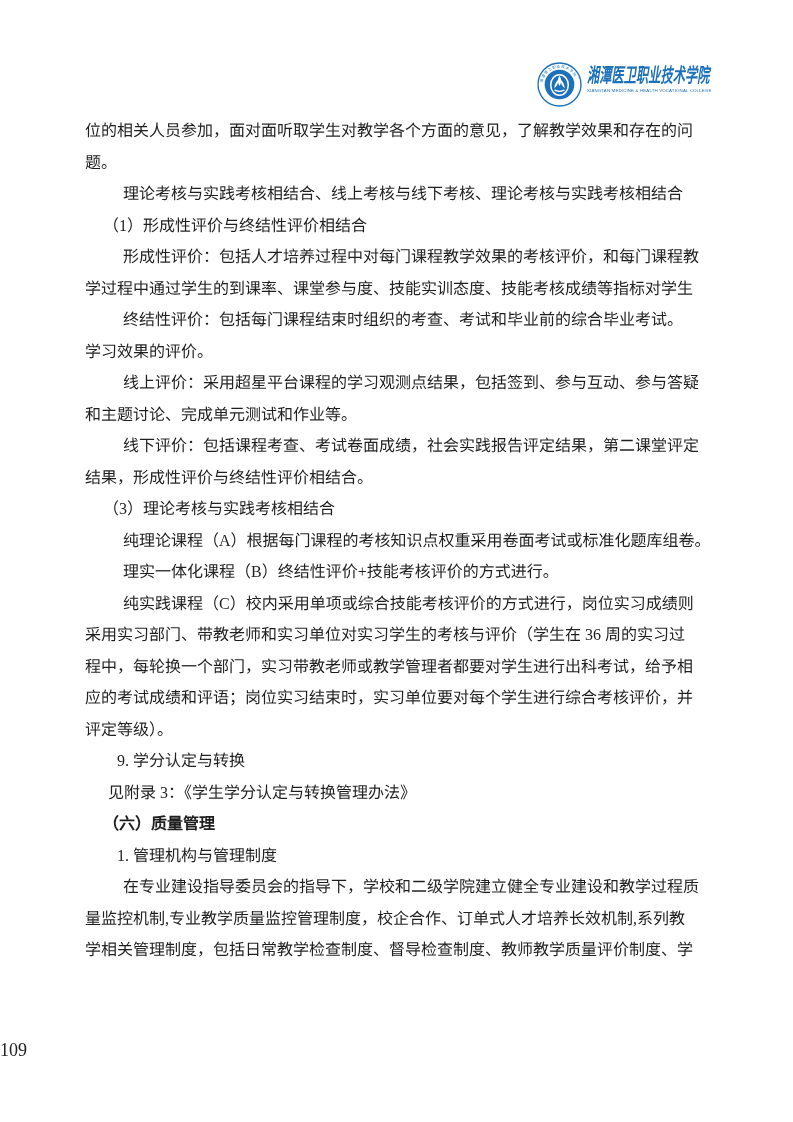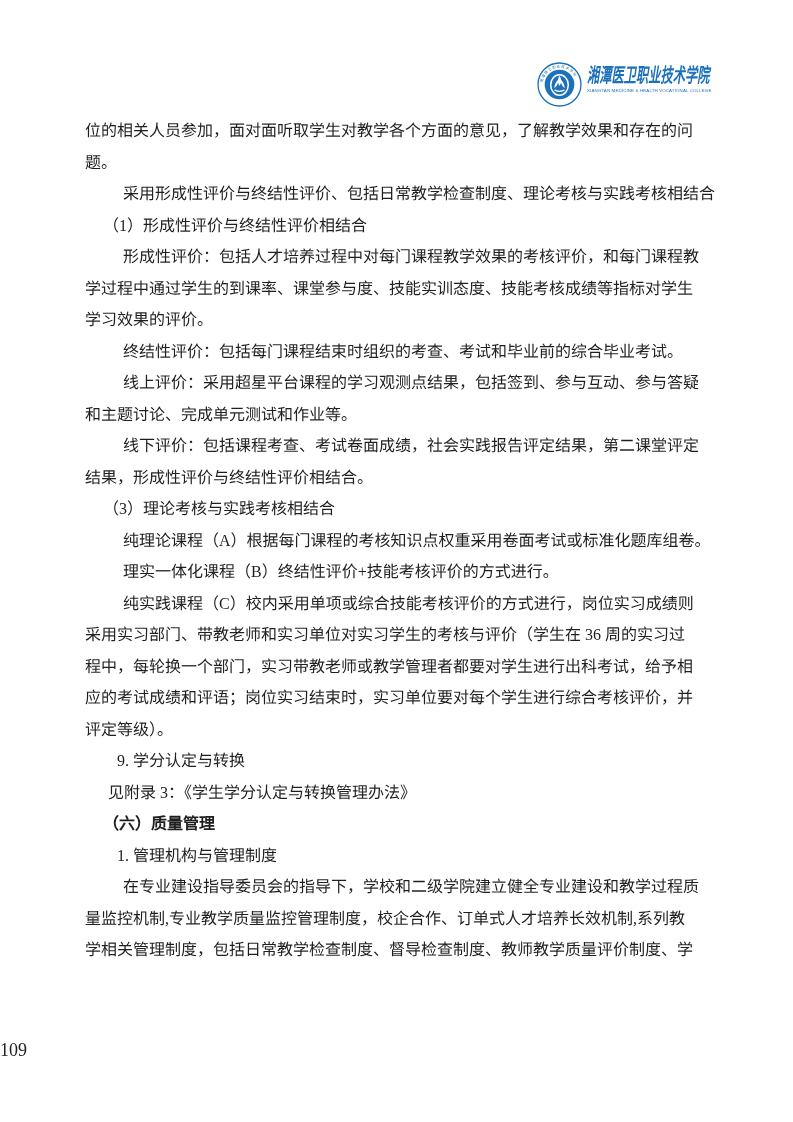--- a/index.html
+++ b/index.html
@@ -95,26 +95,26 @@
     </svg>
     <div class="logo-textblock">
       <div class="logo-zh">湘潭医卫职业技术学院</div>
       <div class="logo-en">XIANGTAN MEDICINE &amp; HEALTH VOCATIONAL COLLEGE</div>
     </div>
   </div>
 
   <main class="doc-body" id="doc-body">
       <div class="line indent-none">位的相关人员参加，面对面听取学生对教学各个方面的意见，了解教学效果和存在的问</div>
       <div class="line indent-none">题。</div>
-      <div class="line indent-para">采用形成性评价与终结性评价、包括日常教学检查制度、理论考核与实践考核相结合</div>
+      <div class="line indent-para">理论考核与实践考核相结合、线上考核与线下考核、理论考核与实践考核相结合</div>
       <div class="line indent-bracket">（1）形成性评价与终结性评价相结合</div>
       <div class="line indent-para">形成性评价：包括人才培养过程中对每门课程教学效果的考核评价，和每门课程教</div>
       <div class="line indent-none">学过程中通过学生的到课率、课堂参与度、技能实训态度、技能考核成绩等指标对学生</div>
+      <div class="line indent-para">终结性评价：包括每门课程结束时组织的考查、考试和毕业前的综合毕业考试。</div>
       <div class="line indent-none">学习效果的评价。</div>
-      <div class="line indent-para">终结性评价：包括每门课程结束时组织的考查、考试和毕业前的综合毕业考试。</div>
       <div class="line indent-para">线上评价：采用超星平台课程的学习观测点结果，包括签到、参与互动、参与答疑</div>
       <div class="line indent-none">和主题讨论、完成单元测试和作业等。</div>
       <div class="line indent-para">线下评价：包括课程考查、考试卷面成绩，社会实践报告评定结果，第二课堂评定</div>
       <div class="line indent-none">结果，形成性评价与终结性评价相结合。</div>
       <div class="line indent-bracket">（3）理论考核与实践考核相结合</div>
       <div class="line indent-para">纯理论课程（A）根据每门课程的考核知识点权重采用卷面考试或标准化题库组卷。</div>
       <div class="line indent-para">理实一体化课程（B）终结性评价+技能考核评价的方式进行。</div>
       <div class="line indent-para">纯实践课程（C）校内采用单项或综合技能考核评价的方式进行，岗位实习成绩则</div>
       <div class="line indent-none">采用实习部门、带教老师和实习单位对实习学生的考核与评价（学生在 36 周的实习过</div>
       <div class="line indent-none">程中，每轮换一个部门，实习带教老师或教学管理者都要对学生进行出科考试，给予相</div>

